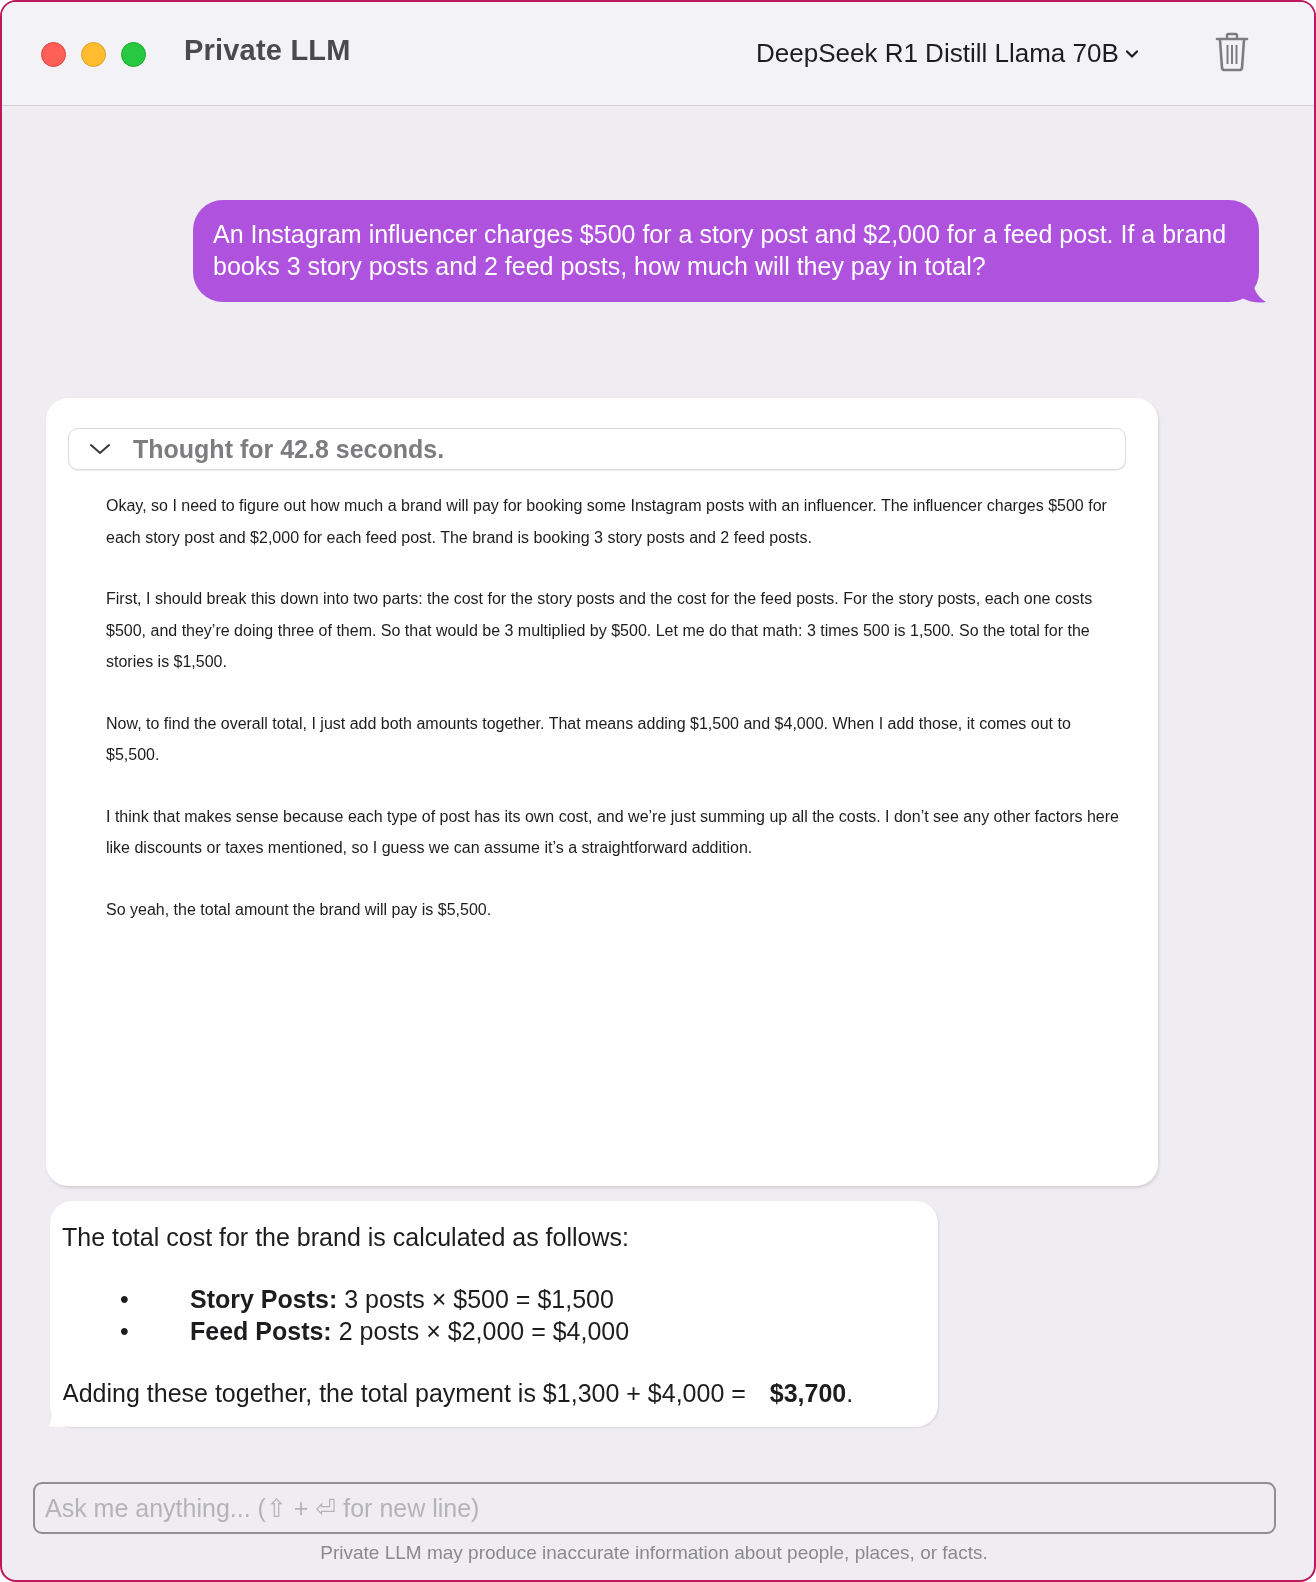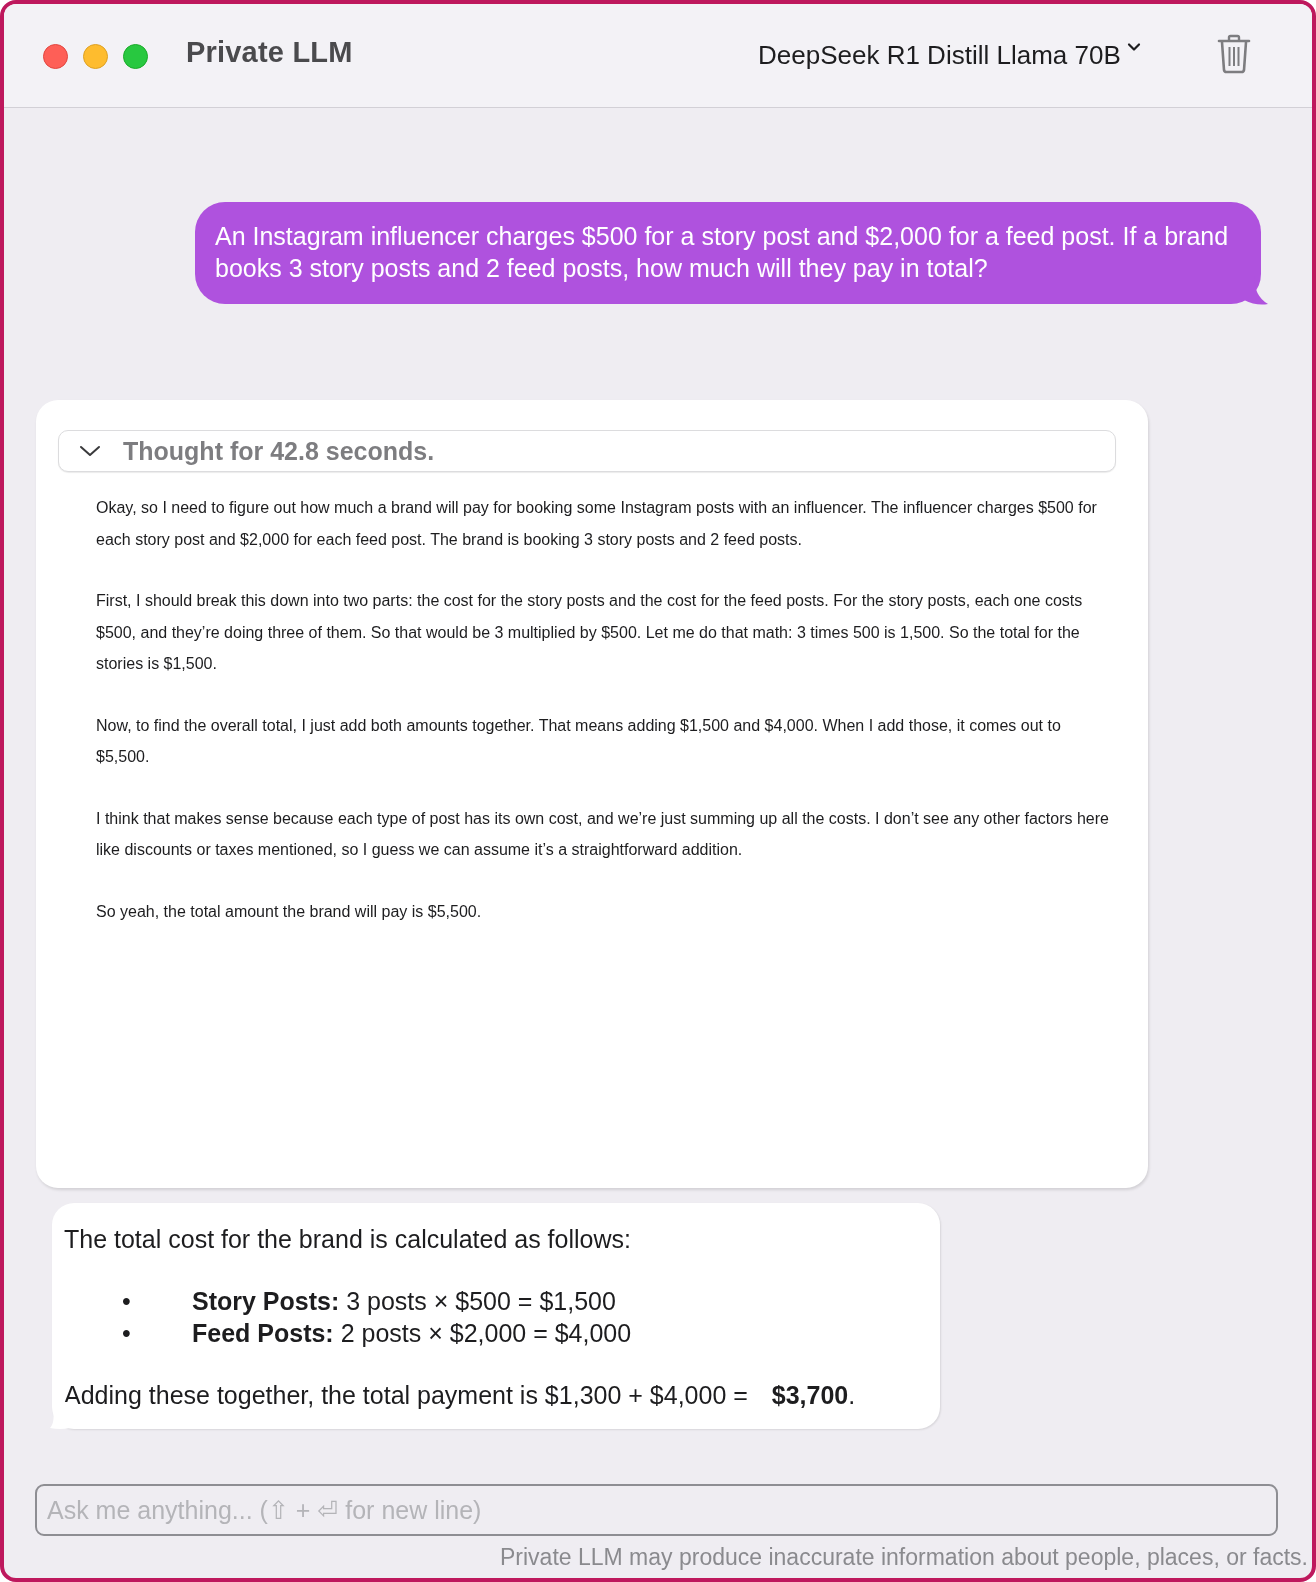--- a/index.html
+++ b/index.html
@@ -2,50 +2,50 @@
 <html><head>
   <meta charset="utf-8">
   <style>
     * { box-sizing: border-box; margin: 0; padding: 0; }
     html, body { width: 1316px; height: 1582px; background: #ffffff; overflow: hidden; }
     body { font-family: "Liberation Sans", "DejaVu Sans", sans-serif; color: #1d1d1f; }
 
     .window {
       position: absolute; left: 0; top: 0; width: 1316px; height: 1582px;
       background: #efedf2; border-radius: 16px; overflow: hidden;
-      border: 4px solid #be185d;
+      border: 2px solid #be185d;
     }
     .titlebar {
       position: absolute; left: 0; top: 0; width: 100%; height: 104px;
       background: #f3f2f6; border-bottom: 1px solid #d2d0d6;
     }
     .traffic { position: absolute; top: 40px; width: 25px; height: 25px; border-radius: 50%; }
     .traffic.red { left: 39px; background: #fe5f57; border: 1px solid #e2463f; }
     .traffic.yellow { left: 79px; background: #febc2e; border: 1px solid #dea123; }
     .traffic.green { left: 119px; background: #28c840; border: 1px solid #1aab29; }
     .app-title {
       position: absolute; left: 182px; top: 32px; font-size: 29px; font-weight: bold; color: #4a4a4d;
       letter-spacing: 0.2px;
     }
     .model-picker {
       position: absolute; left: 754px; top: 36px; font-size: 26px; color: #1d1d1f;
-      display: flex; align-items: flex-start; gap: 6px; cursor: pointer;
+      display: flex; align-items: center; gap: 6px; cursor: pointer;
     }
     .model-picker .chev { width: 14px; height: 14px; display: inline-block; }
     .trash { position: absolute; left: 1212px; top: 30px; width: 36px; height: 40px; cursor: pointer; }
 
     .user-bubble {
       position: absolute; left: 191px; top: 198px; width: 1066px; height: 102px;
       background: #af52de; color: #ffffff; border-radius: 30px;
       padding: 18px 20px 0 20px; font-size: 25px; line-height: 32px;
     }
     .user-tail { position: absolute; left: 1236px; top: 272px; width: 32px; height: 30px; }
 
     .assistant-card {
-      position: absolute; left: 32px; top: 396px; width: 1112px; height: 788px;
+      position: absolute; left: 44px; top: 396px; width: 1112px; height: 788px;
       background: #ffffff; border-radius: 22px;
       box-shadow: 1px 2px 3px rgba(0,0,0,0.12);
     }
     .thought-header {
       position: absolute; left: 22px; top: 30px; width: 1058px; height: 42px;
       border: 1px solid #dcdcde; border-radius: 10px; background: #ffffff;
       box-shadow: 0 1px 1px rgba(0,0,0,0.08);
       display: flex; align-items: center; cursor: pointer;
     }
     .thought-header .chev { margin-left: 20px; width: 22px; height: 14px; }
@@ -75,22 +75,22 @@
       position: absolute; left: 31px; top: 1480px; width: 1243px; height: 52px;
       border: 2px solid #8e8e93; border-radius: 9px; background: #efedf2;
       display: flex; align-items: center; padding-left: 10px;
     }
     .input-box input {
       width: 100%; border: none; outline: none; background: transparent;
       font-family: "Liberation Sans", "DejaVu Sans", sans-serif; font-size: 25px; color: #1d1d1f;
     }
     .input-box input::placeholder { color: #b4b4b8; }
     .disclaimer {
-      position: absolute; left: 0; top: 1540px; width: 1304px; text-align: right;
-      font-size: 23px; color: #8a8a8e;
+      position: absolute; left: 0; top: 1540px; width: 1304px; text-align: center;
+      font-size: 19px; color: #8a8a8e;
     }
   </style>
 </head>
 <body>
 
 <div class="window">
 
   <div class="titlebar">
     <div class="traffic red"></div>
     <div class="traffic yellow"></div>

